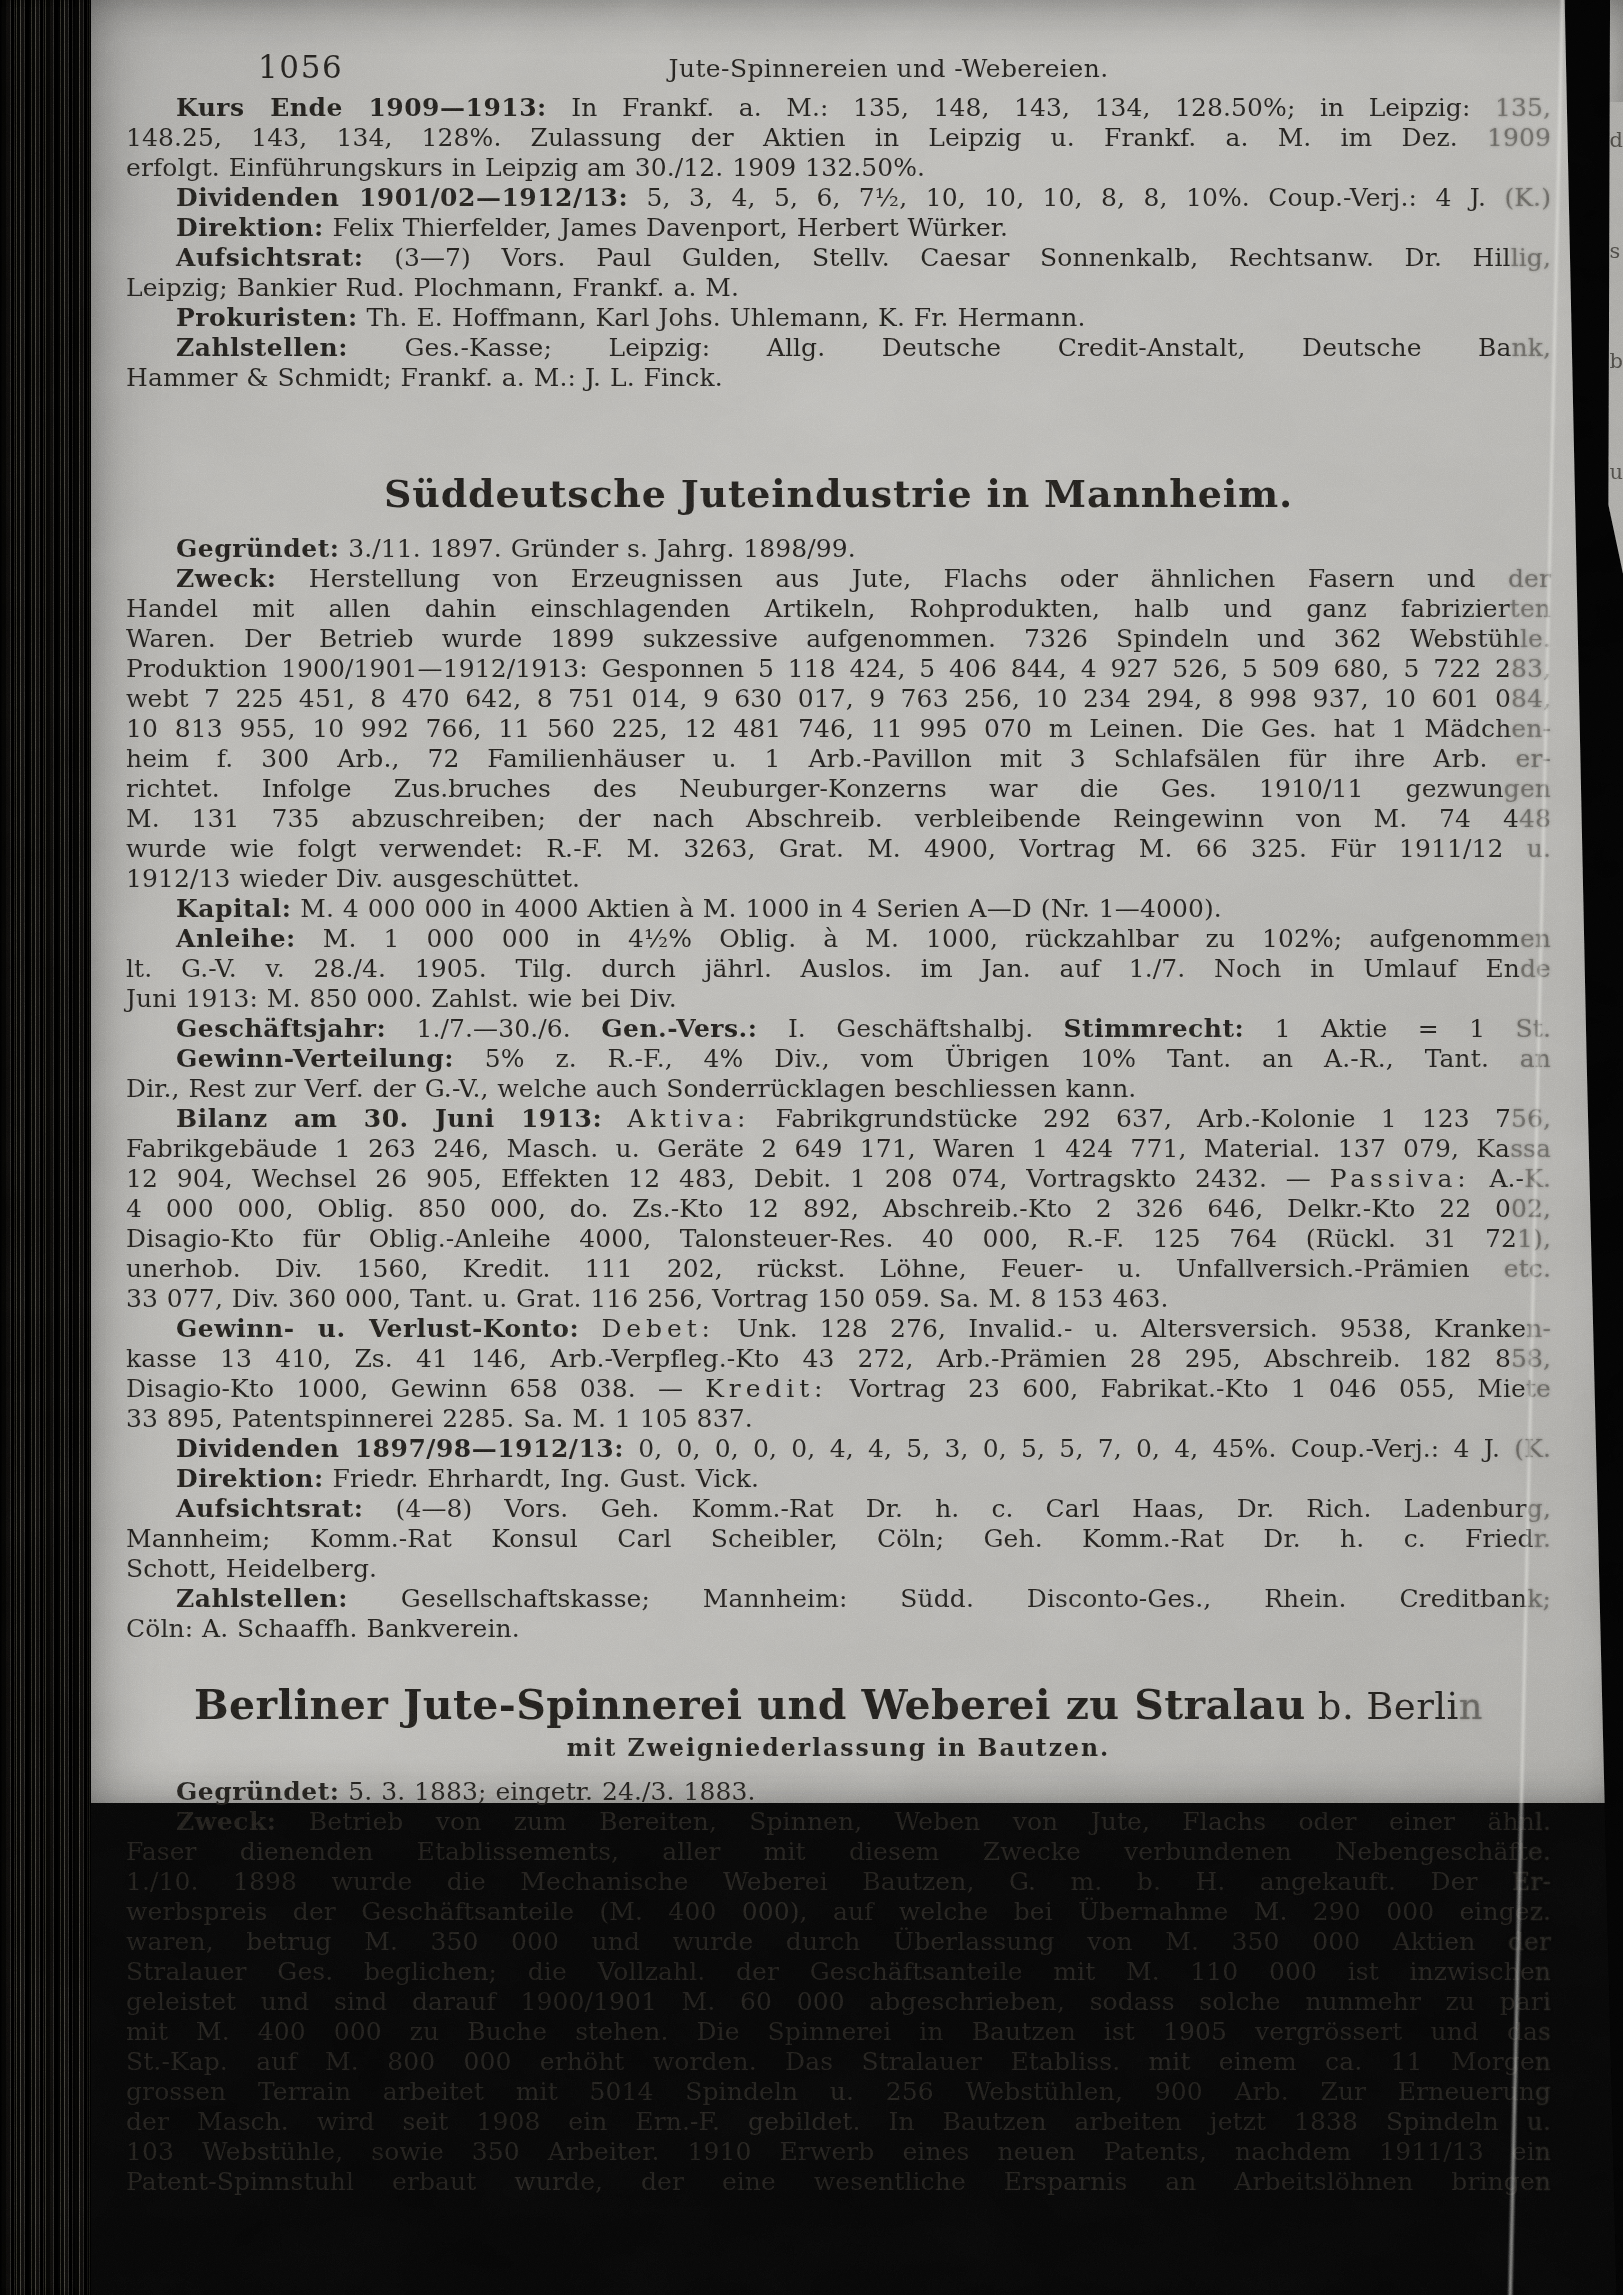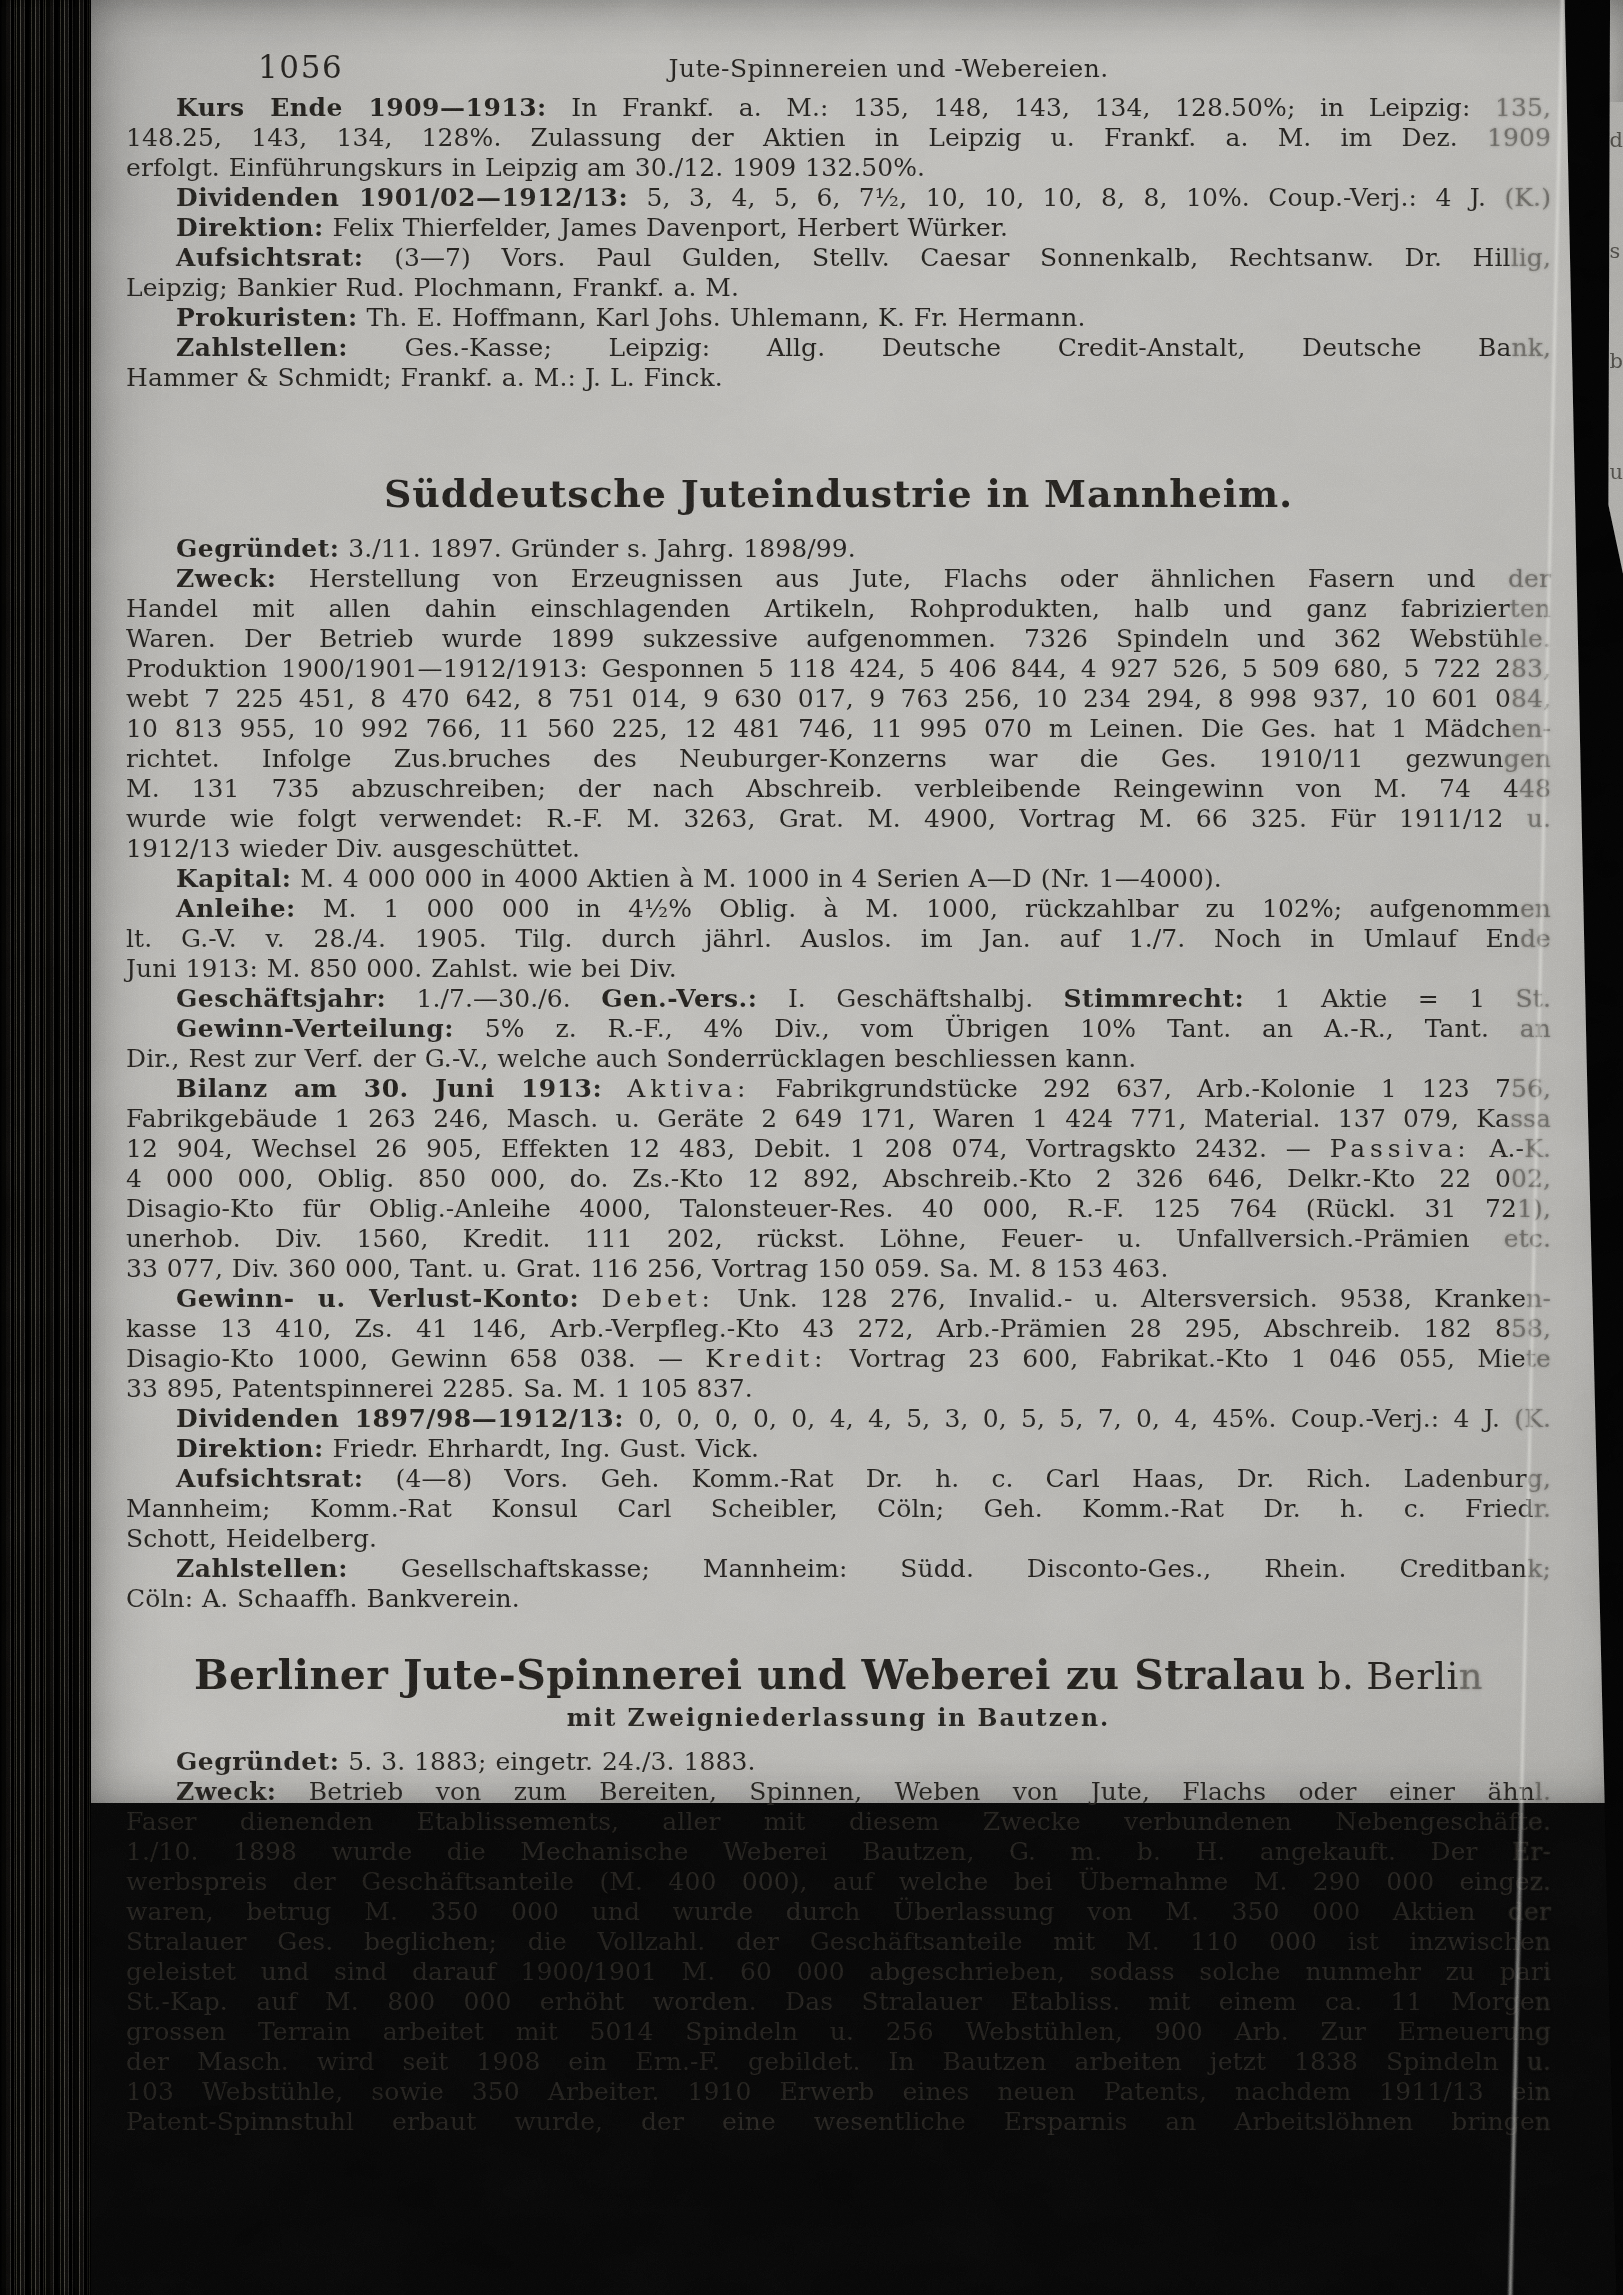--- a/index.html
+++ b/index.html
@@ -105,20 +105,21 @@
         <div class="para">
           <div class="line ind last"><span class="r-b">Gegründet:</span><span class="r-t"> 3./11. 1897.  Gründer s. Jahrg. 1898/99.</span></div>
         </div>
         <div class="para">
           <div class="line ind"><span class="r-b">Zweck:</span><span class="r-t"> Herstellung von Erzeugnissen aus Jute, Flachs oder ähnlichen Fasern und </span><span class="r-f">der</span></div>
           <div class="line"><span class="r-t">Handel mit allen dahin einschlagenden Artikeln, Rohprodukten, halb und ganz fabrizier</span><span class="r-f">ten</span></div>
           <div class="line"><span class="r-t">Waren.  Der Betrieb wurde 1899 sukzessive aufgenommen.  7326 Spindeln und 362 Webstüh</span><span class="r-f">le.</span></div>
           <div class="line"><span class="r-t">Produktion 1900/1901—1912/1913: Gesponnen 5 118 424, 5 406 844, 4 927 526, 5 509 680, 5 722 2</span><span class="r-f">83,</span></div>
           <div class="line"><span class="r-t">webt 7 225 451, 8 470 642, 8 751 014, 9 630 017, 9 763 256, 10 234 294, 8 998 937, 10 601 0</span><span class="r-f">84,</span></div>
           <div class="line"><span class="r-t">10 813 955, 10 992 766, 11 560 225, 12 481 746, 11 995 070 m Leinen.  Die Ges. hat 1 Mädch</span><span class="r-f">en-</span></div>
+          <div class="line"><span class="r-t">heim f. 300 Arb., 72 Familienhäuser u. 1 Arb.-Pavillon mit 3 Schlafsälen für ihre Arb. </span><span class="r-f">er-</span></div>
           <div class="line"><span class="r-t">richtet.  Infolge Zus.bruches des Neuburger-Konzerns war die Ges. 1910/11 gezwun</span><span class="r-f">gen</span></div>
           <div class="line"><span class="r-t">M. 131 735 abzuschreiben; der nach Abschreib. verbleibende Reingewinn von M. 74 4</span><span class="r-f">48</span></div>
           <div class="line"><span class="r-t">wurde wie folgt verwendet: R.-F. M. 3263, Grat. M. 4900, Vortrag M. 66 325.  Für 1911/12 </span><span class="r-f">u.</span></div>
           <div class="line last"><span class="r-t">1912/13 wieder Div. ausgeschüttet.</span></div>
         </div>
         <div class="para">
           <div class="line ind last"><span class="r-b">Kapital:</span><span class="r-t"> M. 4 000 000 in 4000 Aktien à M. 1000 in 4 Serien A—D (Nr. 1—4000).</span></div>
         </div>
         <div class="para">
           <div class="line ind"><span class="r-b">Anleihe:</span><span class="r-t"> M. 1 000 000 in 4½% Oblig. à M. 1000, rückzahlbar zu 102%;  aufgenomm</span><span class="r-f">en</span></div>
@@ -168,20 +169,21 @@
           <div class="line ind last"><span class="r-b">Gegründet:</span><span class="r-t"> 5. 3. 1883; eingetr. 24./3. 1883.</span></div>
         </div>
         <div class="para">
           <div class="line ind"><span class="r-b">Zweck:</span><span class="r-t"> Betrieb von zum Bereiten, Spinnen, Weben von Jute, Flachs oder einer ähn</span><span class="r-f">l.</span></div>
           <div class="line"><span class="r-t">Faser dienenden Etablissements, aller mit diesem Zwecke verbundenen Nebengeschäft</span><span class="r-f">e.</span></div>
           <div class="line"><span class="r-t">1./10. 1898 wurde die Mechanische Weberei Bautzen, G. m. b. H. angekauft.  Der </span><span class="r-f">Er-</span></div>
           <div class="line"><span class="r-t">werbspreis der Geschäftsanteile (M. 400 000), auf welche bei Übernahme M. 290 000 einge</span><span class="r-f">z.</span></div>
           <div class="line"><span class="r-t">waren, betrug M. 350 000 und wurde durch Überlassung von M. 350 000 Aktien </span><span class="r-f">der</span></div>
           <div class="line"><span class="r-t">Stralauer Ges. beglichen; die Vollzahl. der Geschäftsanteile mit M. 110 000 ist inzwische</span><span class="r-f">n</span></div>
           <div class="line"><span class="r-t">geleistet und sind darauf 1900/1901 M. 60 000 abgeschrieben, sodass solche nunmehr zu par</span><span class="r-f">i</span></div>
+          <div class="line"><span class="r-t">mit M. 400 000 zu Buche stehen.  Die Spinnerei in Bautzen ist 1905 vergrössert und da</span><span class="r-f">s</span></div>
           <div class="line"><span class="r-t">St.-Kap. auf M. 800 000 erhöht worden.  Das Stralauer Etabliss. mit einem ca. 11 Morge</span><span class="r-f">n</span></div>
           <div class="line"><span class="r-t">grossen Terrain arbeitet mit 5014 Spindeln u. 256 Webstühlen, 900 Arb.  Zur Erneuerun</span><span class="r-f">g</span></div>
           <div class="line"><span class="r-t">der Masch. wird seit 1908 ein Ern.-F. gebildet.  In Bautzen arbeiten jetzt 1838 Spindeln </span><span class="r-f">u.</span></div>
           <div class="line"><span class="r-t">103 Webstühle, sowie 350 Arbeiter.  1910 Erwerb eines neuen Patents, nachdem 1911/13 ei</span><span class="r-f">n</span></div>
           <div class="line"><span class="r-t">Patent-Spinnstuhl erbaut wurde, der eine wesentliche Ersparnis an Arbeitslöhnen bringe</span><span class="r-f">n</span></div>
         </div>
       </div>
   </div>
 </div>
 

